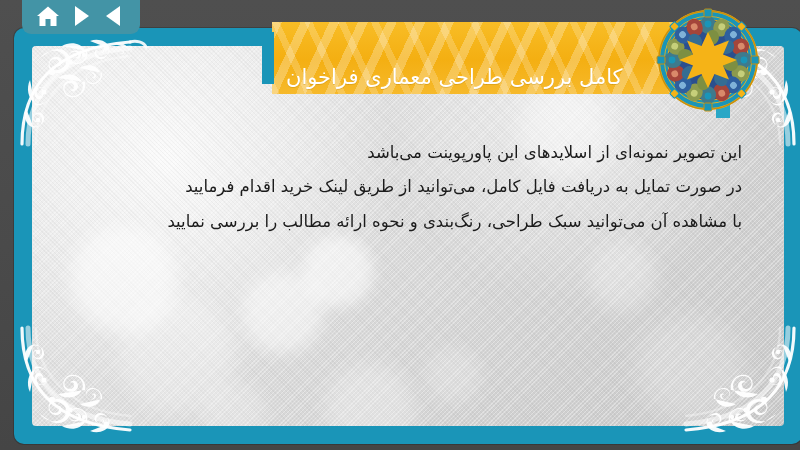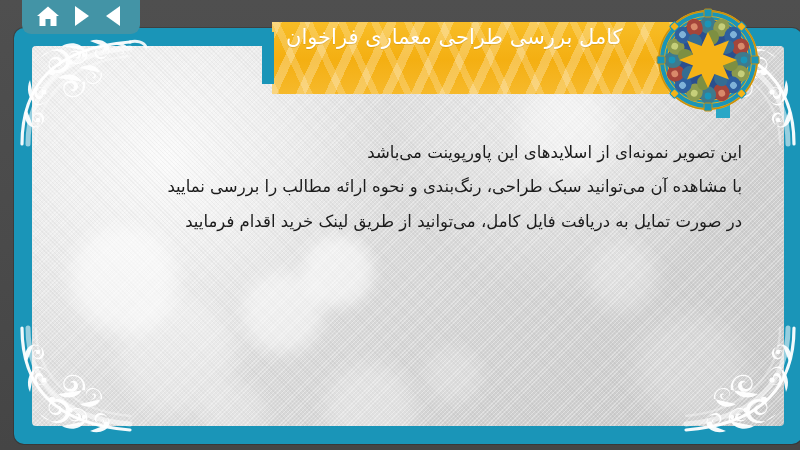--- a/index.html
+++ b/index.html
@@ -120,21 +120,21 @@
   .banner {
     position: absolute;
     left: 272px;
     top: 22px;
     width: 448px;
     height: 72px;
     background: #f5b317;
     z-index: 30;
     overflow: hidden;
     display: flex;
-    align-items: flex-start;
+    align-items: flex-end;
     justify-content: flex-end;
     padding: 0 26px 0 14px;
   }
   .banner-pattern {
     position:absolute; inset:0;
     background-image:
       repeating-linear-gradient(115deg,
         rgba(255,255,255,.26) 0 9px,
         rgba(255,255,255,0) 9px 26px),
       repeating-linear-gradient(65deg,
@@ -359,22 +359,22 @@
           <circle cx="26" cy="60" r="2.6"></circle>
             <circle cx="20" cy="88" r="2.2"></circle>
           <path d="M40 46 c8-6 20-4 24 4 3 7-2 14-9 14 -6 0-10-5-8-10 2-4 8-4 9 0 1 3-2 5-4 3 2 4 8 2 8-3 0-5-7-8-12-4 -5 4-3 13 4 15 9 2 17-6 15-15z"></path>
           <path d="M62 36 c7-5 17-3 20 4 2 5-1 11-7 11 -5 0-8-4-6-8 1-3 6-3 7 0 1 2-1 3-2 2 0 2 4 2 4-1 0-3-5-5-8-2 -4 3-2 9 3 10 7 1 12-5 11-11z"></path>
         </g>
       </svg>
     </div>
 
     <div class="body-text">
       <p>این تصویر نمونه‌ای از اسلایدهای این پاورپوینت می‌باشد</p>
+      <p>در صورت تمایل به دریافت فایل کامل، می‌توانید از طریق لینک خرید اقدام فرمایید</p>
       <p>با مشاهده آن می‌توانید سبک طراحی، رنگ‌بندی و نحوه ارائه مطالب را بررسی نمایید</p>
-      <p>در صورت تمایل به دریافت فایل کامل، می‌توانید از طریق لینک خرید اقدام فرمایید</p>
     </div>
 
   </div>
 
   <div class="banner-tab"></div>
   <div class="banner-tab-lower"></div>
 
   <div class="banner">
     <div class="banner-pattern"></div>
     <div class="banner-title">

